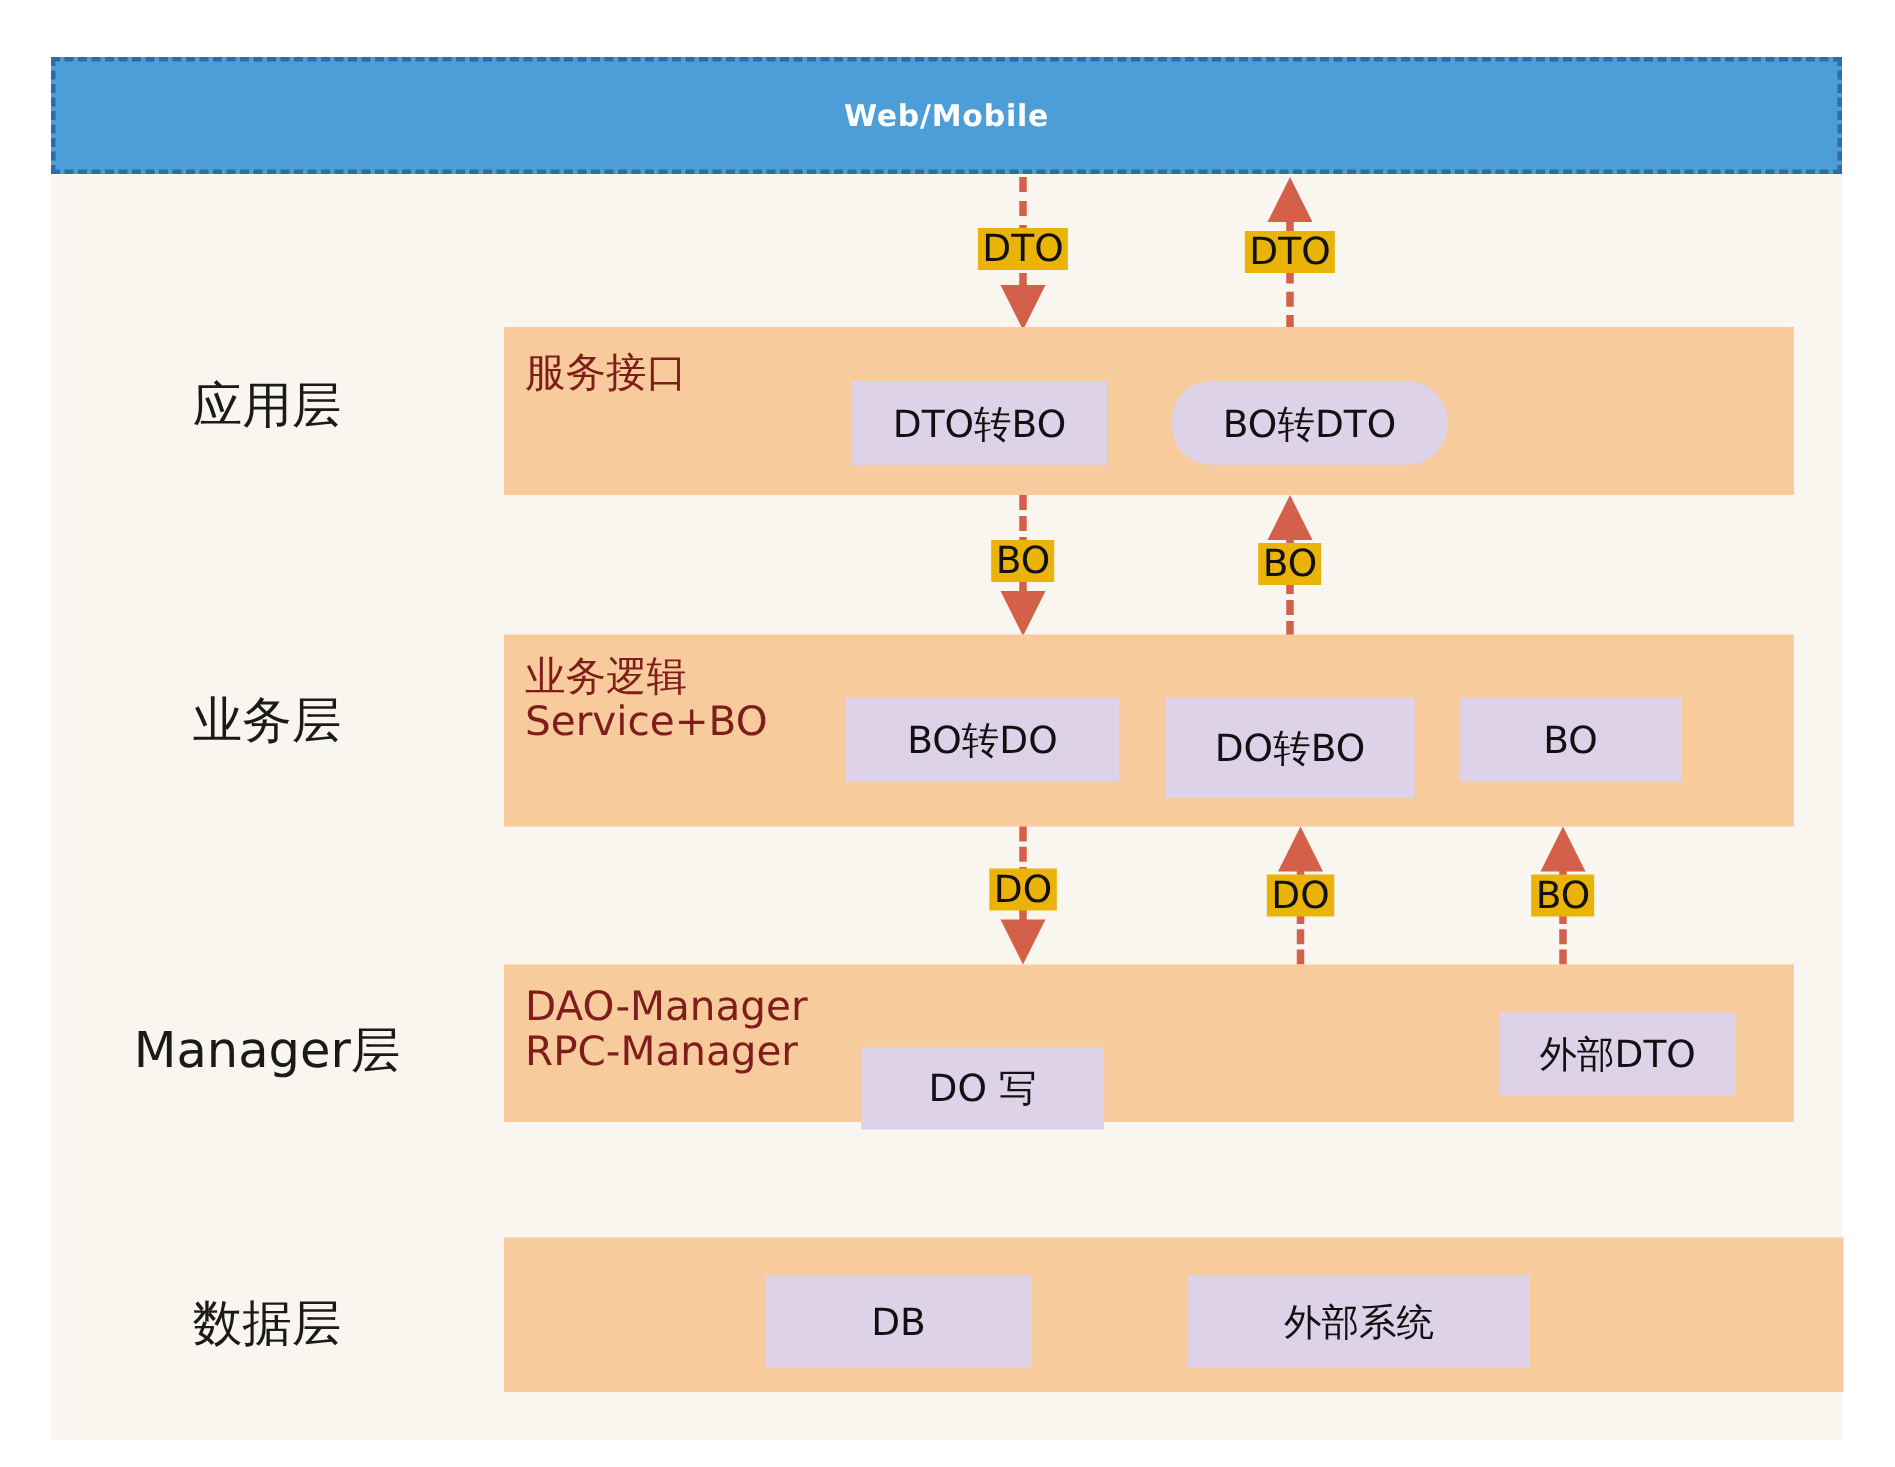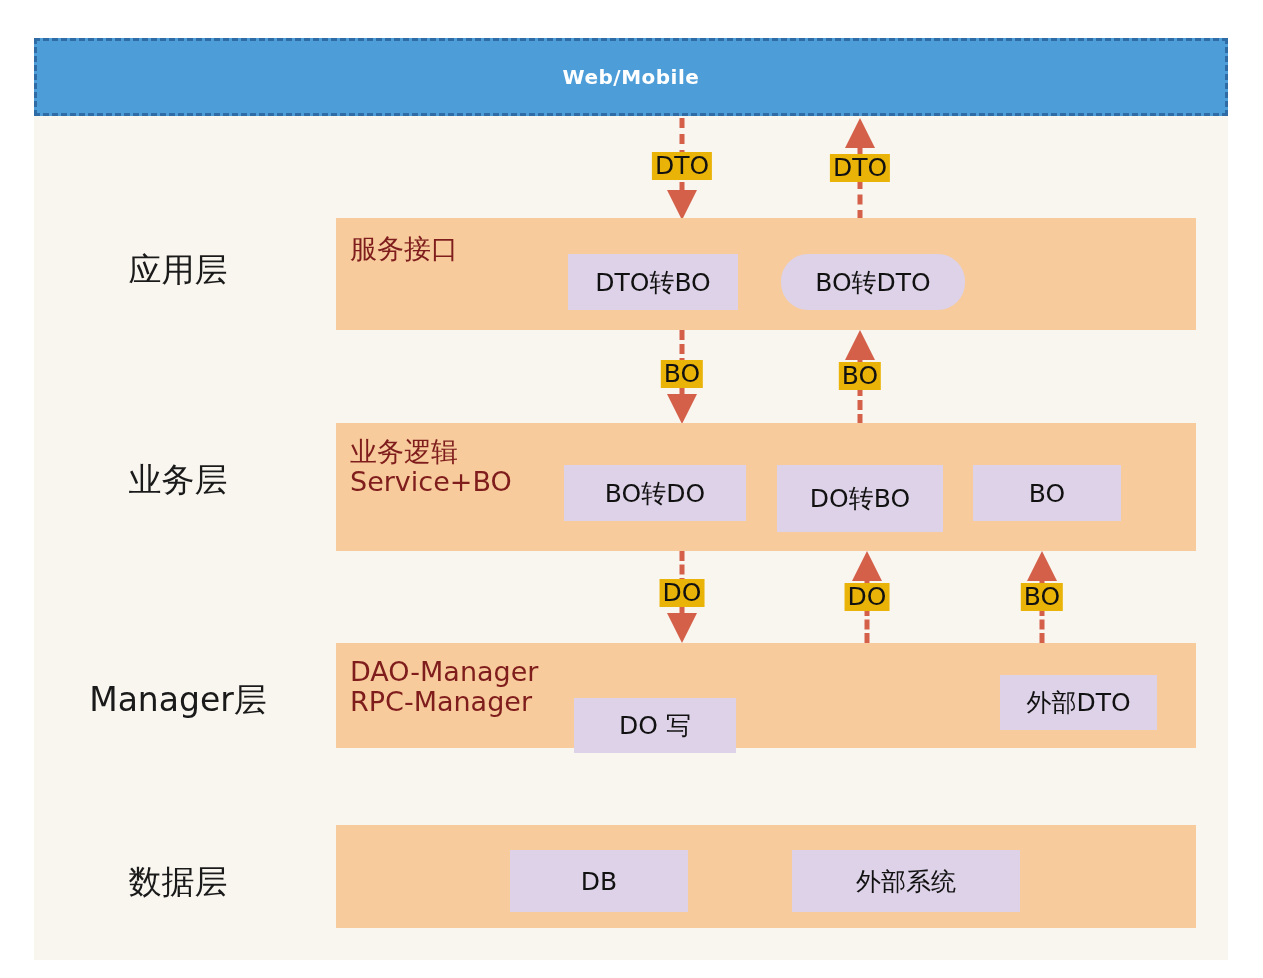--- a/index.html
+++ b/index.html
@@ -203,18 +203,18 @@
 
   <div class="band" style="left:336px; top:643px; width:860px; height:105px;">
     <div class="band-title" style="top:14px;">DAO-Manager
 RPC-Manager</div>
     <div class="chip" style="left:238px; top:32px; width:162px; height:55px;margin-top:23px;">DO 写</div>
     <div class="chip" style="left:648px; top:32px; width:157px; height:55px;margin-left:16px;">外部DTO</div>
   </div>
 
   <div class="layer-label" style="left:58px; top:860px; width:240px;">数据层</div>
 
-  <div class="band" style="left:336px; top:825px; width:860px; height:103px;">
+  <div class="band" style="left:336px; top:825px; width:860px; height:103px;padding-left:33px;">
     <div class="chip" style="left:174px; top:25px; width:178px; height:62px;">DB</div>
     <div class="chip" style="left:456px; top:25px; width:228px; height:62px;">外部系统</div>
   </div>
 
 </div>
 
 </body></html>

